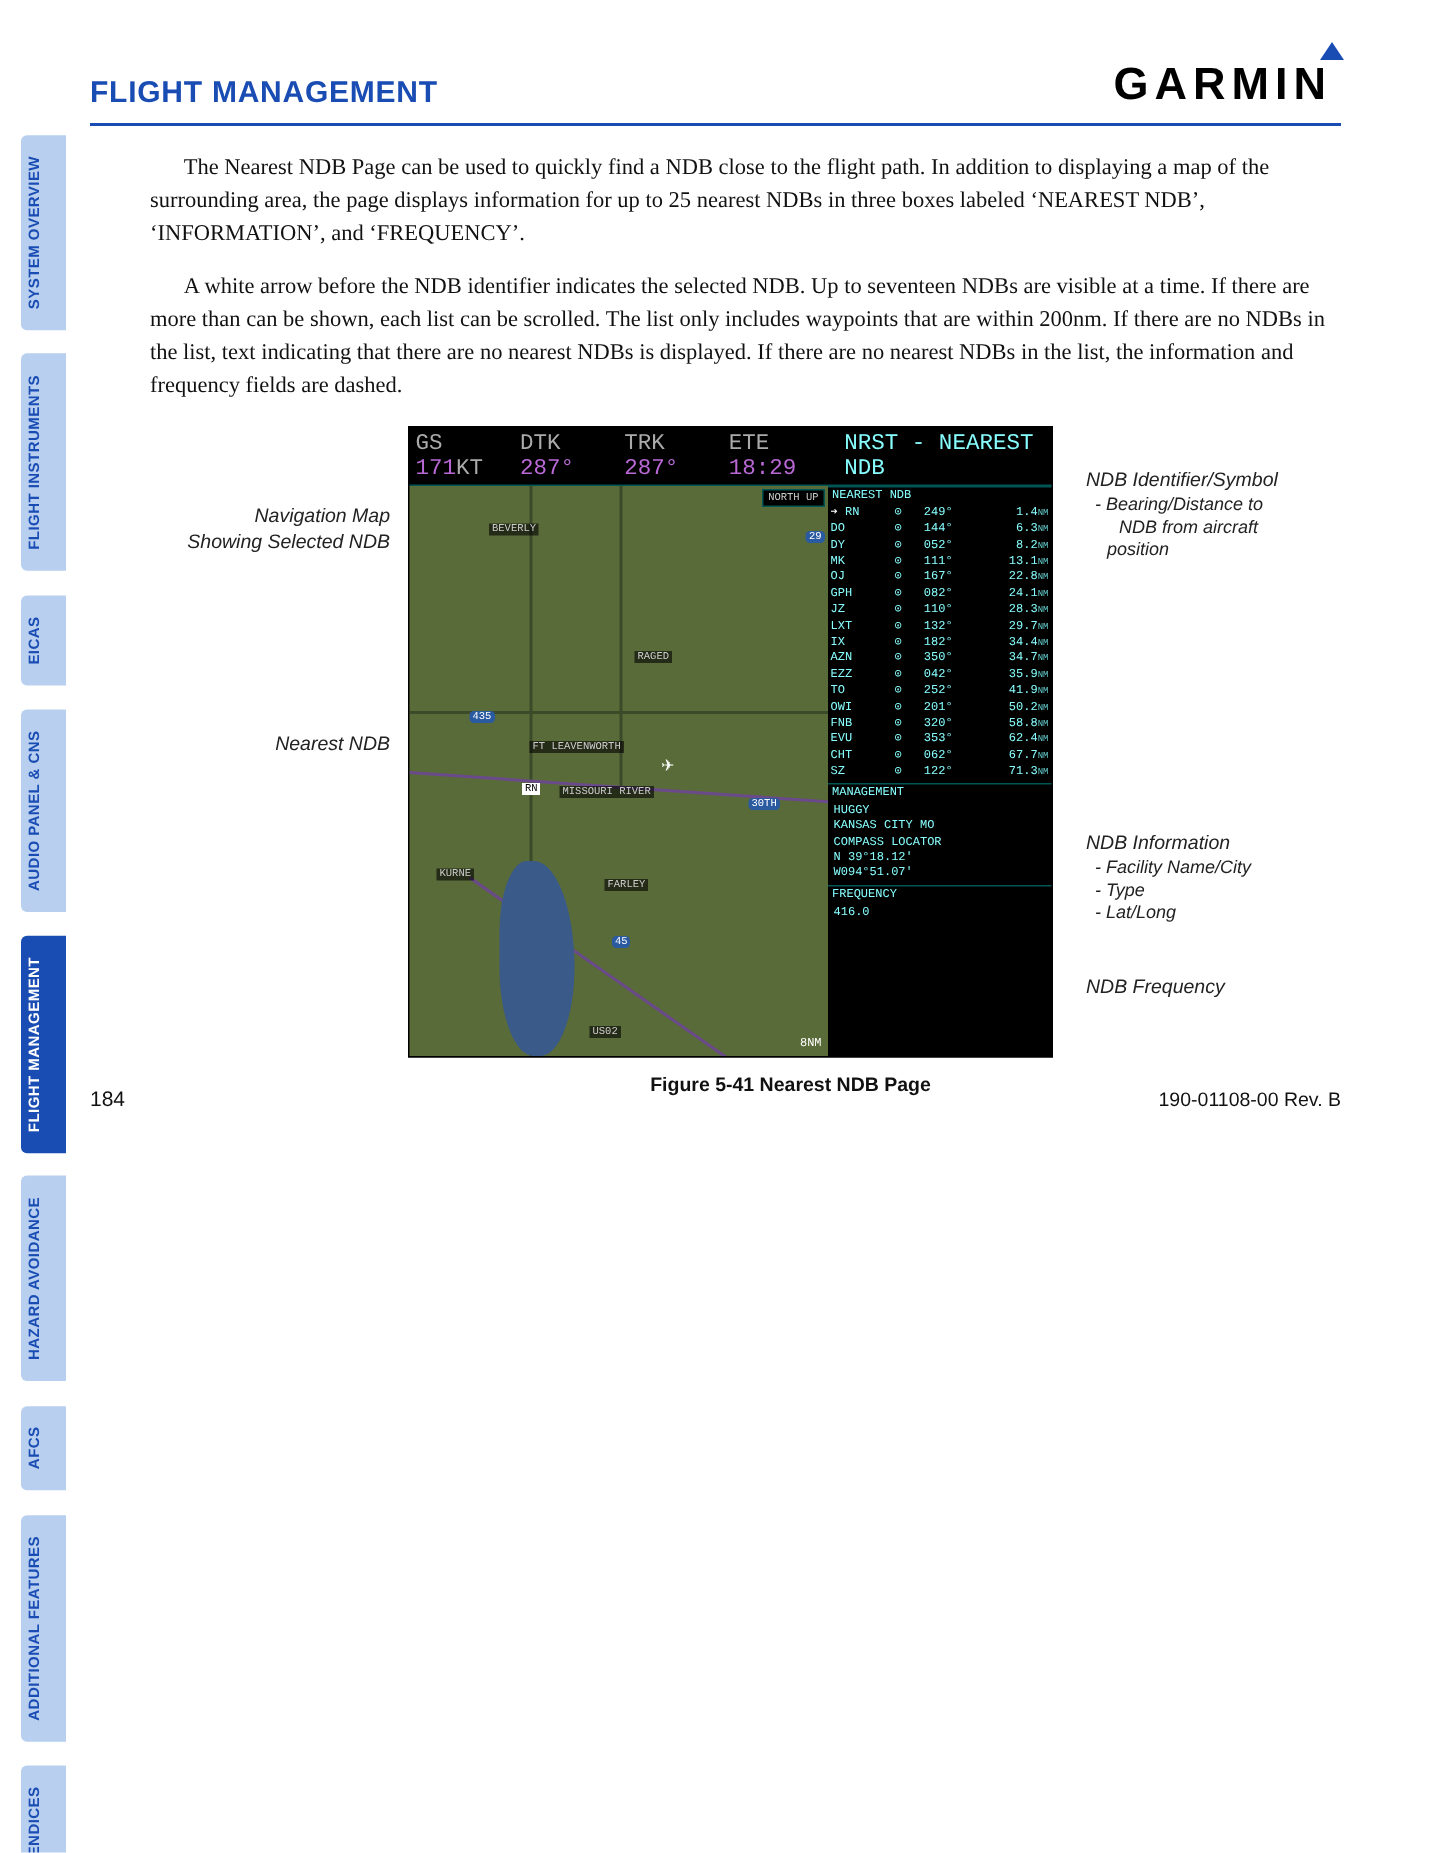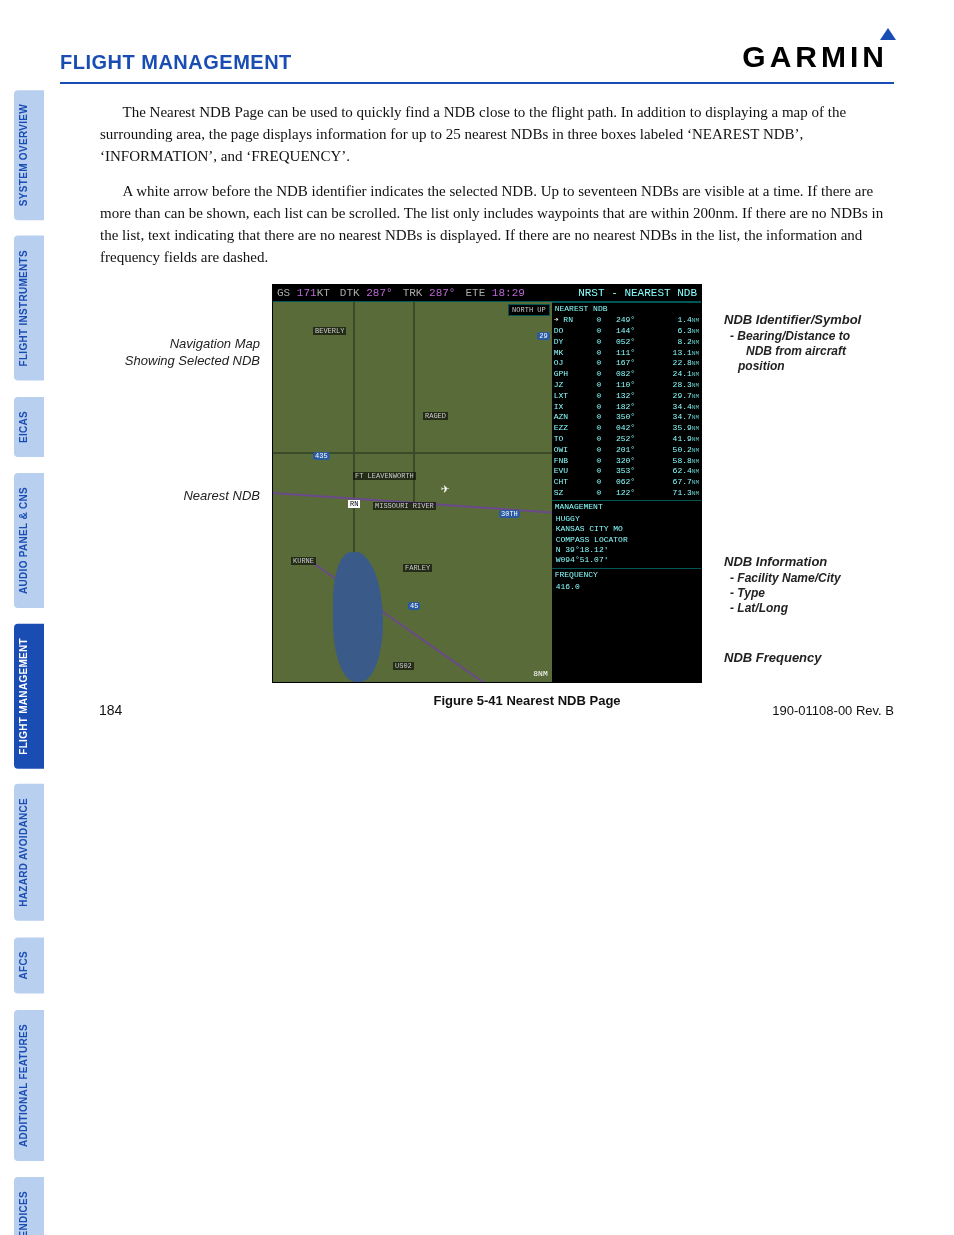--- a/index.html
+++ b/index.html
@@ -13,24 +13,24 @@
 .tab { background: #b8cff0; color: #1a4db3; font-family: Arial, sans-serif; font-weight: bold; font-size: 10px; text-align: center; padding: 14px 4px; width: 30px; writing-mode: vertical-rl; transform: rotate(180deg); border-radius: 0 4px 4px 0; line-height: 1.2; letter-spacing: 0.3px; }
 .tab.active { background: #1a4db3; color: #fff; }
 .content { margin-left: 100px; }
 .para { font-size: 15px; line-height: 1.45; margin-bottom: 14px; text-indent: 1.5em; }
 .figure-area { margin-top: 16px; display: flex; align-items: flex-start; position: relative; margin-left: 20px; }
 .leftlabels, .rightlabels { font-family: Arial, sans-serif; font-style: italic; font-size: 13px; color: #222; }
 .leftlabels { width: 140px; text-align: right; position: relative; }
 .ll1 { position: absolute; top: 52px; right: 0; line-height: 1.25; }
 .ll2 { position: absolute; top: 204px; right: 0; }
 .rightlabels { position: relative; width: 170px; margin-left: 10px; }
-.rl { position: absolute; left: 0; line-height: 1.25; font-weight: bold; }
+.rl { position: absolute; left: 0; line-height: 1.25; }
 .rl .sub { font-style: italic; font-size: 12px; display: block; margin-left: 6px; }
 .screenshot { width: 430px; background: #000; border: 1px solid #000; color: #8ff; font-family: "Courier New", monospace; font-size: 10px; position: relative; margin-left: 12px; margin-right: 12px; }
-.topbar { background: #000; color: #8ff; font-size: 11px; padding: 2px 4px; display: flex; gap: 10px; border-bottom: 1px solid #055; }
+.topbar { background: #000; color: #8ff; font-size: 15px; padding: 2px 4px; display: flex; gap: 10px; border-bottom: 1px solid #055; }
 .topbar span { color: #b968d6; }
 .topbar .lbl { color: #aaa; }
 .maparea { display: flex; }
 .map { width: 280px; height: 380px; background: #5a6b3a; position: relative; overflow: hidden; }
 .map .road { position: absolute; background: #3b4a28; }
 .map .hwy { position: absolute; background: #6a4a8a; height: 2px; transform-origin: left center; }
 .map .lbl { position: absolute; background: rgba(0,0,0,0.6); color: #ccc; font-size: 7px; padding: 0 2px; }
 .map .northup { position: absolute; top: 2px; right: 2px; background: #000; color: #ccc; font-size: 7px; padding: 1px 3px; border: 1px solid #055; }
 .map .scale { position: absolute; bottom: 4px; right: 4px; color: #fff; font-size: 8px; }
 .rightpanel { width: 150px; background: #000; }
@@ -38,21 +38,21 @@
 .ndblist { padding: 1px 2px; }
 .ndbrow { display: flex; justify-content: space-between; font-size: 8px; color: #8ff; line-height: 1.35; white-space: nowrap; }
 .ndbrow .id { width: 28px; color: #8ff; }
 .ndbrow .ico { width: 12px; color: #8ff; text-align: center; }
 .ndbrow .brg { width: 30px; text-align: left; color: #8ff; }
 .ndbrow .dst { width: 42px; text-align: right; color: #8ff; }
 .ndbrow .dst small { font-size: 6px; color: #6cc; }
 .ndbrow.sel .id::before { content: '➔ '; color: #fff; }
 .infobox, .freqbox { color: #8ff; font-size: 8px; padding: 2px 4px; line-height: 1.3; }
 .caption { text-align: center; font-family: Arial, sans-serif; font-weight: bold; font-size: 13px; margin-top: 10px; margin-left: 60px; }
-.footer { position: absolute; bottom: 30px; left: 60px; right: 60px; display: flex; justify-content: space-between; align-items: center; font-size: 14px; margin-left: 39px; }
+.footer { position: absolute; bottom: 30px; left: 60px; right: 60px; display: flex; justify-content: space-between; align-items: center; font-size: 14px; }
 .footer .pg { font-family: Arial, sans-serif; }
 .footer .title { font-family: Arial, sans-serif; font-weight: bold; }
 .footer .rev { font-family: Arial, sans-serif; font-size: 13px; }
 </style>
 </head>
 <body>
 
 <div class="page">
   <div class="header">
     <div class="section-title">FLIGHT MANAGEMENT</div>
@@ -91,21 +91,21 @@
         </div>
         <div class="maparea">
           <div class="map">
             <div class="northup">NORTH UP</div>
             <div class="road" style="left:80px;top:0;width:2px;height:380px"></div>
             <div class="road" style="left:140px;top:0;width:2px;height:200px"></div>
             <div class="road" style="left:0;top:150px;width:280px;height:2px"></div>
             <div class="hwy" style="left:0;top:190px;width:300px;transform:rotate(4deg)"></div>
             <div class="hwy" style="left:40px;top:260px;width:260px;transform:rotate(35deg)"></div>
             <div style="position:absolute;left:60px;top:250px;width:50px;height:130px;background:#3a5a8a;border-radius:40% 60% 50% 50%"></div>
-            <div class="lbl" style="top:25px;left:40px">BEVERLY</div>
+            <div class="lbl" style="top:25px;left:53px">BEVERLY</div>
             <div class="lbl" style="top:110px;left:150px">RAGED</div>
             <div class="lbl" style="top:170px;left:80px">FT LEAVENWORTH</div>
             <div class="lbl" style="top:200px;left:100px">MISSOURI RIVER</div>
             <div class="lbl" style="top:255px;left:18px">KURNE</div>
             <div class="lbl" style="top:262px;left:130px">FARLEY</div>
             <div class="lbl" style="top:360px;left:120px">US02</div>
             <div class="lbl" style="top:198px;left:75px;background:#fff;color:#000">RN</div>
             <div style="position:absolute;left:168px;top:178px;color:#fff;font-size:14px">✈</div>
             <div class="lbl" style="top:30px;right:2px;background:#2a5aa0;color:#fff;border-radius:3px">29</div>
             <div class="lbl" style="top:300px;left:135px;background:#2a5aa0;color:#fff;border-radius:3px">45</div>

